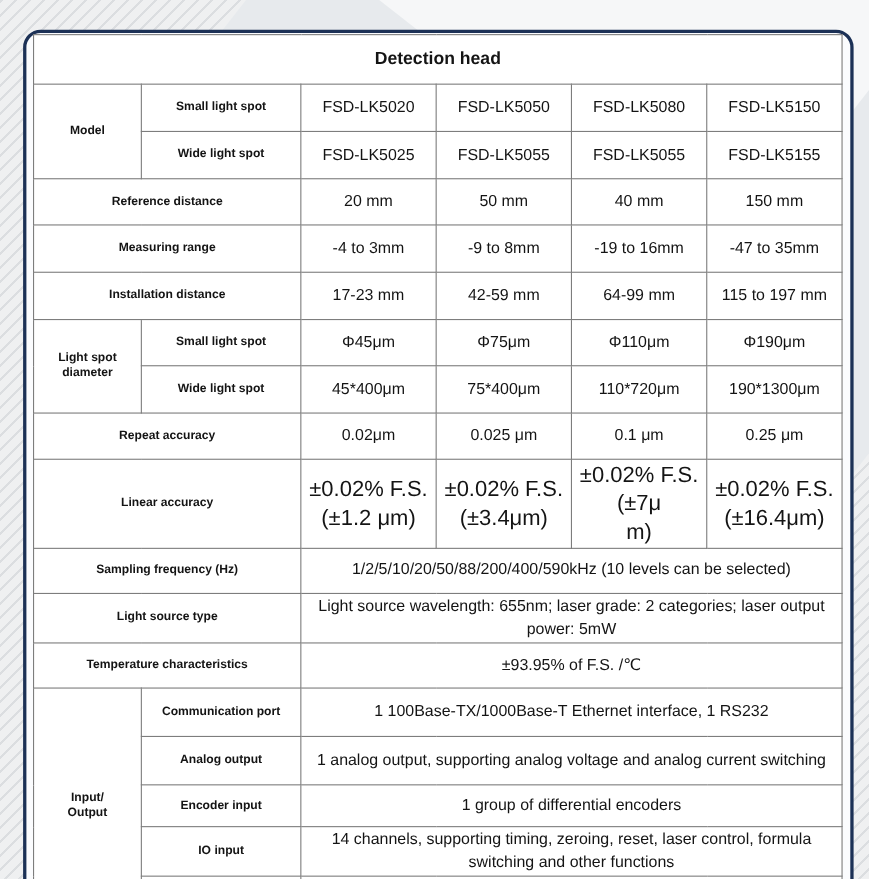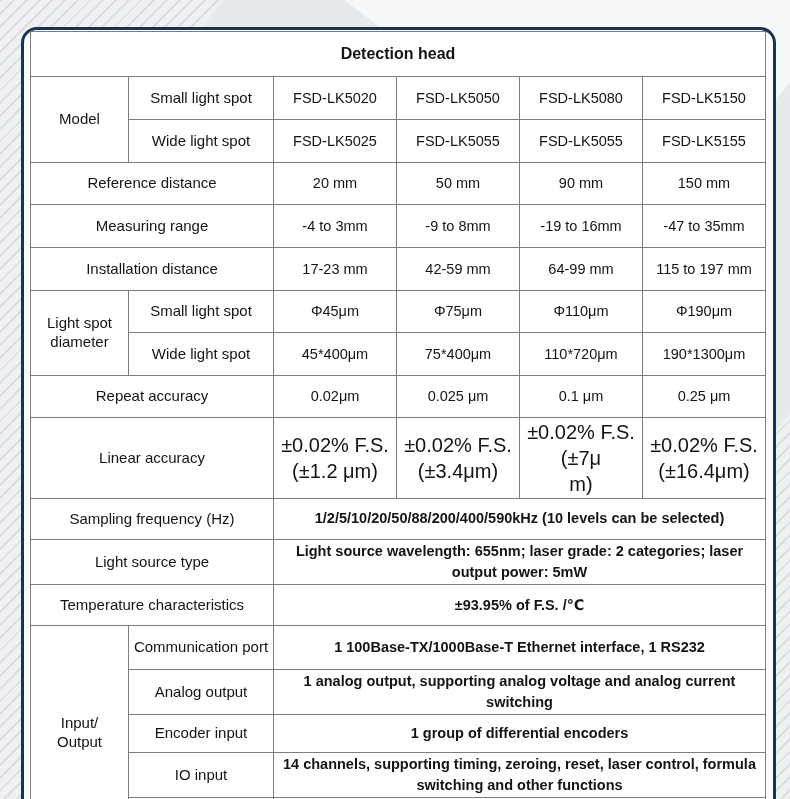--- a/index.html
+++ b/index.html
@@ -24,25 +24,25 @@
     background:#fbfcfe;z-index:2;}
 
   table.spec{position:absolute;left:30px;top:31px;width:735px;z-index:3;
     border-collapse:collapse;table-layout:fixed;background:#ffffff;
     color:#141414;}
   table.spec td{border:1px solid #7d7d7d;vertical-align:middle;
     text-align:center;padding:1px 3px;overflow:hidden;}
   table.spec{border:1.5px solid #6e6e6e;}
 
   .c-title{font-weight:bold;font-size:16px;}
-  .c-lbl{font-weight:normal;font-size:15px;line-height:1.25;}
+  .c-lbl{font-weight:bold;font-size:11px;line-height:1.25;}
   .c-valb{font-weight:normal;font-size:14.5px;}
   .c-val{font-weight:normal;font-size:14.5px;line-height:1.3;}
   .c-val.sm{font-size:20px;}
-  .c-text{font-weight:bold;font-size:14.5px;text-align:left;
+  .c-text{font-weight:normal;font-size:14.5px;text-align:left;
     padding:3px 7px;line-height:1.45;}
   .pre{white-space:pre-line;}
 </style>
 </head>
 <body>
 
 <div class="page">
   <div class="hatch"></div>
   <div class="wedge-a"></div>
   <div class="wedge-b"></div>
@@ -75,21 +75,21 @@
         <td class="c-valb">FSD-LK5025</td>
         <td class="c-valb">FSD-LK5055</td>
         <td class="c-valb">FSD-LK5055</td>
         <td class="c-valb">FSD-LK5155</td>
       </tr>
 
       <tr style="height:42px">
         <td colspan="2" class="c-lbl">Reference distance</td>
         <td class="c-val">20 mm</td>
         <td class="c-val">50 mm</td>
-        <td class="c-val">90 mm</td>
+        <td class="c-val">40 mm</td>
         <td class="c-val">150 mm</td>
       </tr>
       <tr style="height:43px">
         <td colspan="2" class="c-lbl">Measuring range</td>
         <td class="c-val">-4 to 3mm</td>
         <td class="c-val">-9 to 8mm</td>
         <td class="c-val">-19 to 16mm</td>
         <td class="c-val">-47 to 35mm</td>
       </tr>
       <tr style="height:43px">

